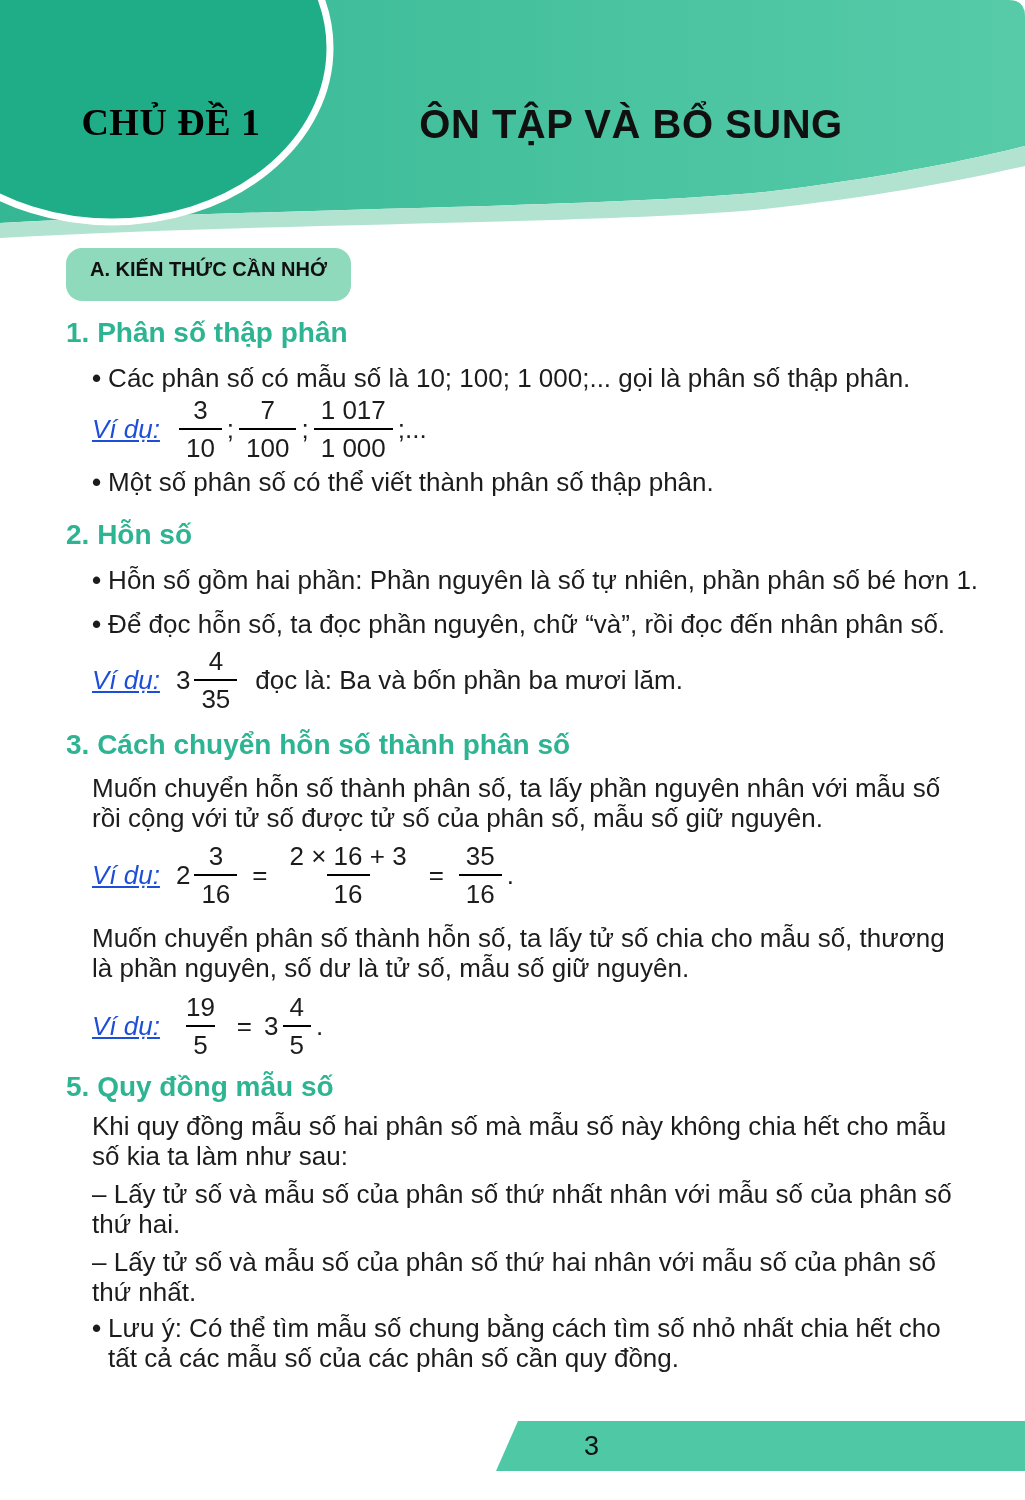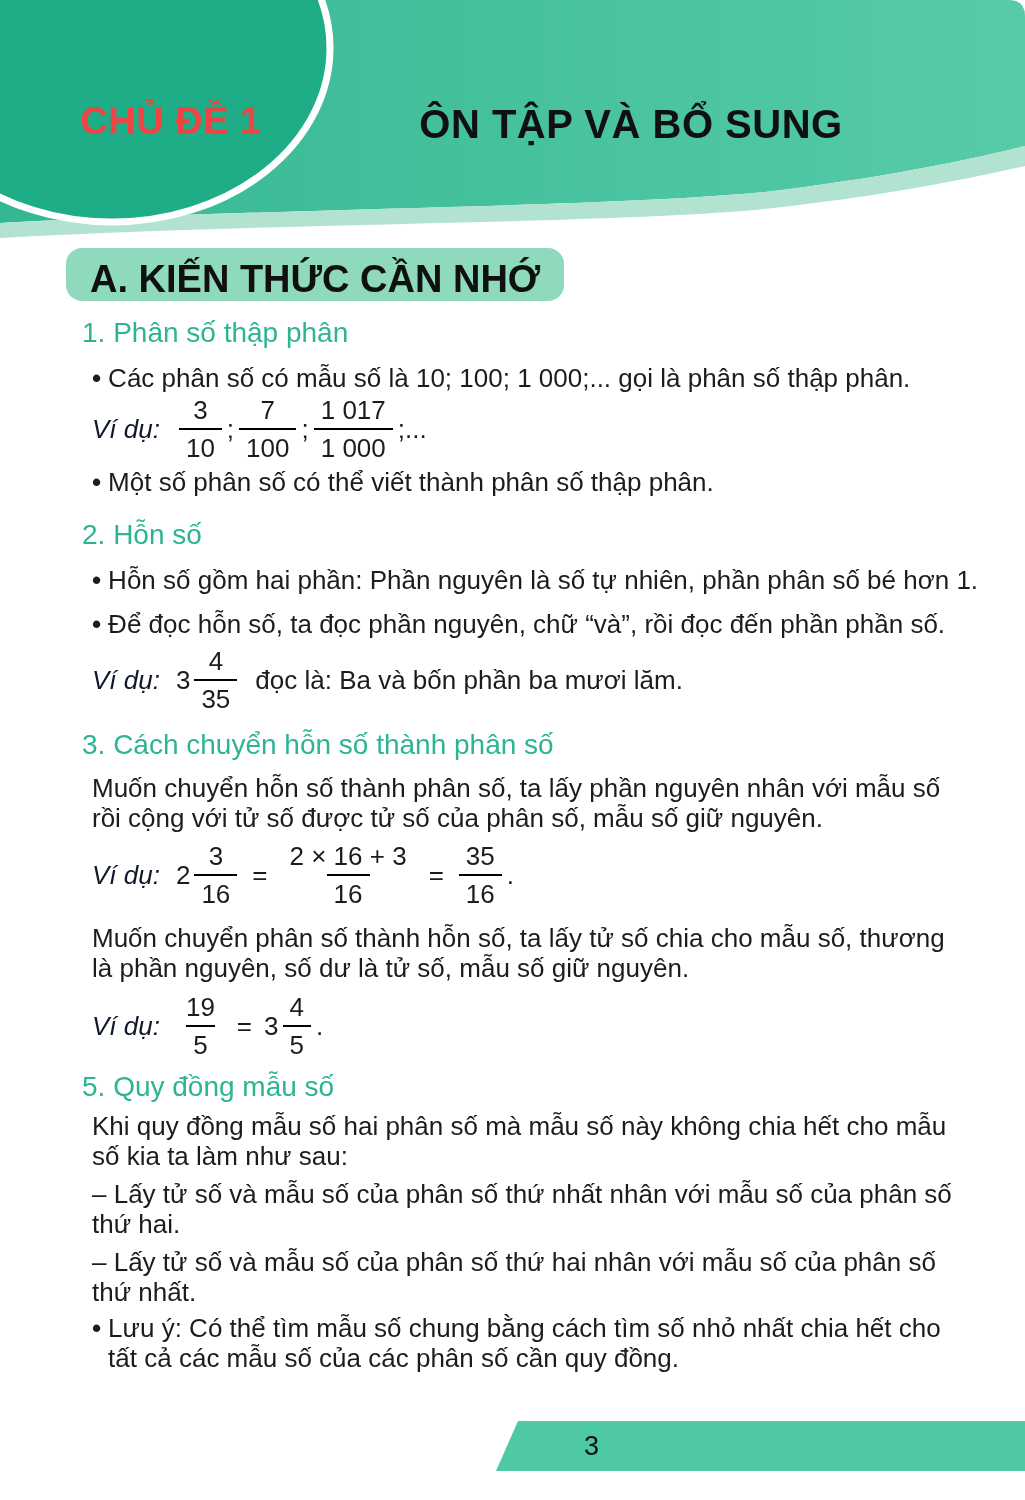--- a/index.html
+++ b/index.html
@@ -7,53 +7,53 @@
     position:relative; width:1025px; height:1500px; margin:0 auto;
     background:#ffffff; overflow:hidden;
     font-family:"Liberation Sans", sans-serif; color:#1c1c1c;
   }
 
   
   .header { position:relative; height:236px; }
   .header svg { position:absolute; top:0; left:0; display:block; }
   .badge-text {
     position:absolute; left:52px; top:100px; width:238px; text-align:center;
-    font-size:38px; font-weight:bold; color:#ef4444; letter-spacing:.5px;
+    font-size:38px; font-weight:bold; color:#000000; letter-spacing:.5px;font-family:Liberation Serif, serif;
   }
   .page-title {
     position:absolute; left:392px; top:102px; width:478px; text-align:center;
     font-size:40px; font-weight:bold; color:#101010; letter-spacing:.5px;
   }
 
   
   .content { padding:0 40px 0 66px; }
   .kbox {
-    display:inline-block; margin-top:12px; padding:10px 24px 0;
+    display:inline-block; margin-top:12px; padding:10px 24px 20px;
     background:#8fd9bd; border-radius:16px;
-    font-size:38px; font-weight:bold; color:#101010;
-  }
-  .sec { margin:16px 16px 0; font-size:28px; line-height:32px; font-weight:normal; color:#2db492; }
+    font-size:20px; font-weight:bold; color:#101010;
+  }
+  .sec { margin:16px 0 0; font-size:28px; line-height:32px; font-weight:bold; color:#2db492; }
   .sec.mt1 { margin-top:22px; }
   .sec.mt2 { margin-top:14px; }
   .sec.mt3 { margin-top:10px; }
 
   .bullet-row { display:flex; margin-top:14px; margin-left:26px; font-size:26px; line-height:30px; }
   .bullet-row.tight { margin-top:6px; }
   .bdot { flex:0 0 auto; margin-right:7px; font-weight:bold; }
   .para { margin:12px 0 0 26px; max-width:860px; font-size:26px; line-height:30px; }
   .para.tight { margin-top:8px; }
 
   .ex-row {
     display:flex; align-items:center; margin-left:26px; font-size:26px;
   }
   .ex1 { margin-top:4px; min-height:64px; }
   .ex2 { margin-top:6px; min-height:70px; }
   .ex3 { margin-top:6px; min-height:72px; }
   .ex4 { margin-top:8px; min-height:70px; }
-  .vidu { font-style:italic; color:#0f172a; margin-right:16px; }
+  .vidu { font-style:italic; color:#1d4ed8; margin-right:16px;text-decoration:underline; }
   .frac { display:inline-flex; flex-direction:column; align-items:center; line-height:1; margin:0 3px; }
   .frac .num { padding:0 7px 5px; }
   .frac .den { border-top:2px solid #000000; padding:5px 7px 0; }
   .whole { margin-right:1px; }
   .op { margin:0 12px; }
   .sep { margin:0 2px; }
   .tail { margin-left:15px; }
 
   
   .footer { position:absolute; top:1421px; left:508px; right:0; height:50px; display:flex; }
@@ -126,21 +126,21 @@
     </div>
 
     
     <div class="sec mt1">2. Hỗn số</div>
     <div class="bullet-row">
       <span class="bdot">•</span>
       <span>Hỗn số gồm hai phần: Phần nguyên là số tự nhiên, phần phân số bé hơn 1.</span>
     </div>
     <div class="bullet-row">
       <span class="bdot">•</span>
-      <span>Để đọc hỗn số, ta đọc phần nguyên, chữ “và”, rồi đọc đến phần phần số.</span>
+      <span>Để đọc hỗn số, ta đọc phần nguyên, chữ “và”, rồi đọc đến nhân phân số.</span>
     </div>
     <div class="ex-row ex2">
       <span class="vidu">Ví dụ:</span>
       <span class="whole">3</span>
       <span class="frac">
         <span class="num">4</span>
         <span class="den">35</span>
       </span>
       <span class="tail">đọc là: Ba và bốn phần ba mươi lăm.</span>
     </div>

